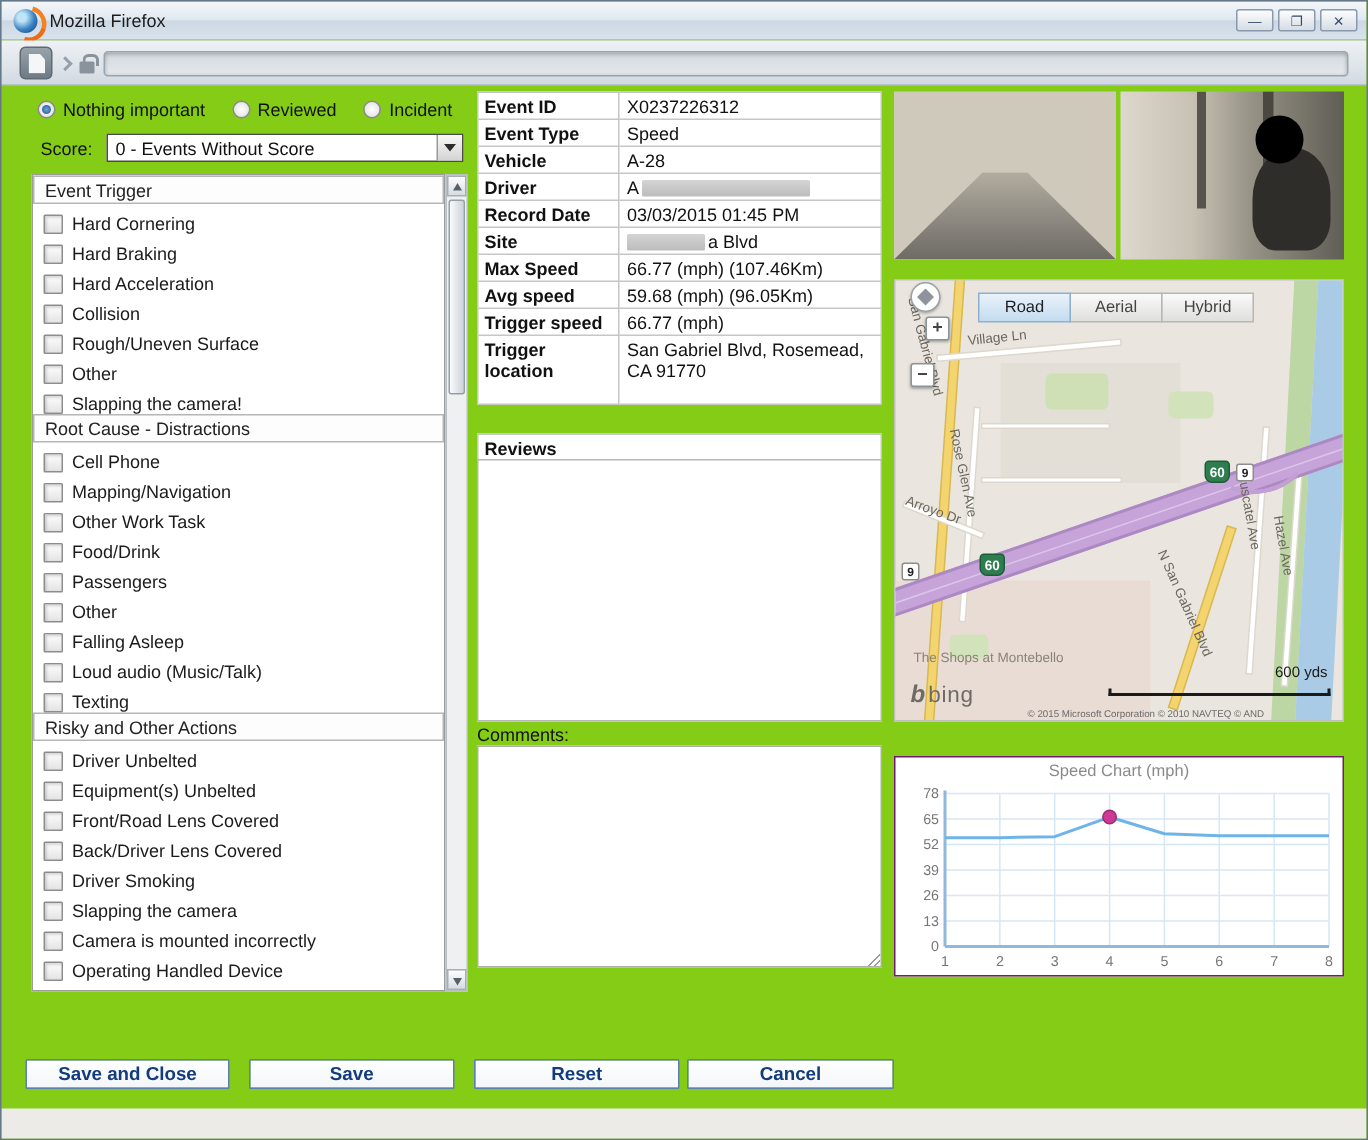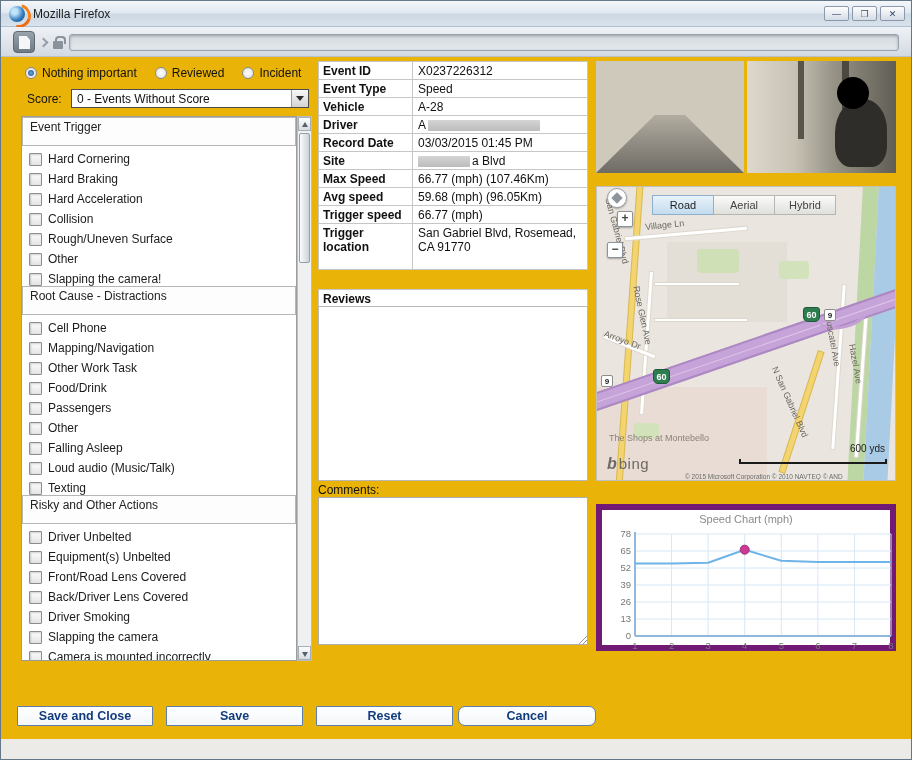--- a/index.html
+++ b/index.html
@@ -1,17 +1,17 @@
 <!DOCTYPE html>
 <html><head>
 <meta charset="utf-8">
 <style>
   * { margin:0; padding:0; box-sizing:border-box; }
   body { font-family:"Liberation Sans", sans-serif; background:#9aa5ad; }
-  .screen { position:relative; width:912px; height:760px; background:#eab308; border:1px solid #65788a; overflow:hidden; }
+  .screen { position:relative; width:912px; height:760px; background:#84cc16; border:1px solid #65788a; overflow:hidden; }
 
   
   .titlebar { position:absolute; left:0; top:0; width:100%; height:26px;
     background:linear-gradient(#f4f7fa, #dfe8f1 48%, #ccd8e4 52%, #d9e2ec);
     border-bottom:1px solid #aebfcf; display:flex; align-items:center; }
   .ff-icon { position:relative; width:16px; height:16px; margin:0 8px 0 8px; border-radius:50%;
     background:radial-gradient(circle at 35% 35%, #bfe3f7 0 20%, #3d84c4 55%, #1f5a96 80%); }
   .ff-icon::after { content:""; position:absolute; left:-2px; top:-2px; width:18px; height:18px; border-radius:50%;
     border:3px solid transparent; border-right-color:#f5821f; border-bottom-color:#ef6c12; transform:rotate(-30deg); }
   .win-title { font-size:12px; color:#1c1c1c; }
@@ -46,21 +46,21 @@
   .select { position:absolute; left:70px; top:88px; width:238px; height:19px; border:1px solid #4a4a4a;
     background:#fff; display:flex; align-items:center; }
   .select-text { flex:1; font-size:12px; color:#111; padding-left:5px; white-space:nowrap; overflow:hidden; }
   .select-btn { width:17px; height:100%; border-left:1px solid #9a9a9a;
     background:linear-gradient(#f8f8f8,#d4d4d4); display:flex; align-items:center; justify-content:center; }
   .select-btn::after { content:""; border-left:4px solid transparent; border-right:4px solid transparent;
     border-top:5px solid #2c2c2c; }
 
   .checklist { position:absolute; left:20px; top:115px; width:276px; height:545px; border:1px solid #9c9c9c;
     background:#fff; overflow:hidden; }
-  .chk-header { height:29px; border:1px solid #b6b6b6; background:#fdfdfd; font-size:12px; color:#222;
+  .chk-header { height:19px; border:1px solid #b6b6b6; background:#fdfdfd; font-size:12px; color:#222;
     padding:2px 0 0 7px; }
   .chk-row { display:flex; align-items:flex-end; height:20px; }
   .chk-box { width:13px; height:13px; border:1px solid #8d8d8d; border-radius:1px;
     background:linear-gradient(#fdfdfd,#e4e4e4); box-shadow:inset 1px 1px 2px rgba(0,0,0,.18); margin:0 6px 0 7px; flex:none; }
   .chk-label { font-size:12px; color:#1b1b1b; white-space:nowrap; }
 
   .scrollbar { position:absolute; left:296px; top:115px; width:15px; height:545px; background:#eef0f2; border:1px solid #b8bec4; }
   .sb-btn { position:absolute; left:0px; width:13px; height:14px; background:linear-gradient(#fdfdfd,#d7dce1);
     border:1px solid #a6aeb6; }
   .sb-up { top:0; } .sb-down { bottom:0; }
@@ -165,32 +165,32 @@
   .view-tab.active { background:linear-gradient(#e8f2fa,#c4dcef); border:1px solid #8fb0cc; color:#1d1d1d; z-index:2; }
   .scale-text { position:absolute; right:10px; top:256px; font-size:10px; color:#1a1a1a; }
   .scale-line { position:absolute; right:8px; top:272px; width:148px; height:5px;
     border-bottom:2px solid #1a1a1a; border-left:2px solid #1a1a1a; border-right:2px solid #1a1a1a; }
   .bing-logo { position:absolute; left:10px; top:268px; color:#6e6a64; }
   .bing-b { font-size:16px; font-weight:bold; font-style:italic; margin-right:2px; }
   .bing-text { font-size:15px; letter-spacing:.5px; }
   .map-copyright { position:absolute; left:88px; top:286px; font-size:6.5px; color:#6b6b6b; white-space:nowrap; }
 
   
-  .chart-box { position:absolute; left:595px; top:503px; width:300px; height:147px; border:6px solid #701a75; background:#fff; }
+  .chart-box { position:absolute; left:595px; top:503px; width:300px; height:147px; border:1px solid #701a75; background:#fff; }
   .chart-title { position:absolute; left:0; top:3px; width:100%; text-align:center; font-size:11px; color:#8a8a8a; }
   .chart-svg { position:absolute; left:1px; top:16px; }
 
   
   .footer-btn { position:absolute; top:705px; height:20px; background:linear-gradient(#ffffff,#f3f6fa);
     border:1px solid #5c7fae; border-radius:1px; font-size:12.5px; font-weight:bold; color:#123c7e;
     font-family:"Liberation Sans", sans-serif; cursor:default; }
   .fb-1 { left:16px;  width:136px; }
   .fb-2 { left:165px; width:137px; }
   .fb-3 { left:315px; width:137px; }
-  .fb-4 { left:457px; width:138px;border-radius:7px; }
+  .fb-4 { left:457px; width:138px; }
   .bottom-strip { position:absolute; left:0; top:738px; width:100%; height:22px; background:#edebe7; }
 </style>
 </head>
 <body>
 
 <div class="screen">
 
   <div class="titlebar">
     <span class="ff-icon"></span>
     <span class="win-title">Mozilla Firefox</span>

